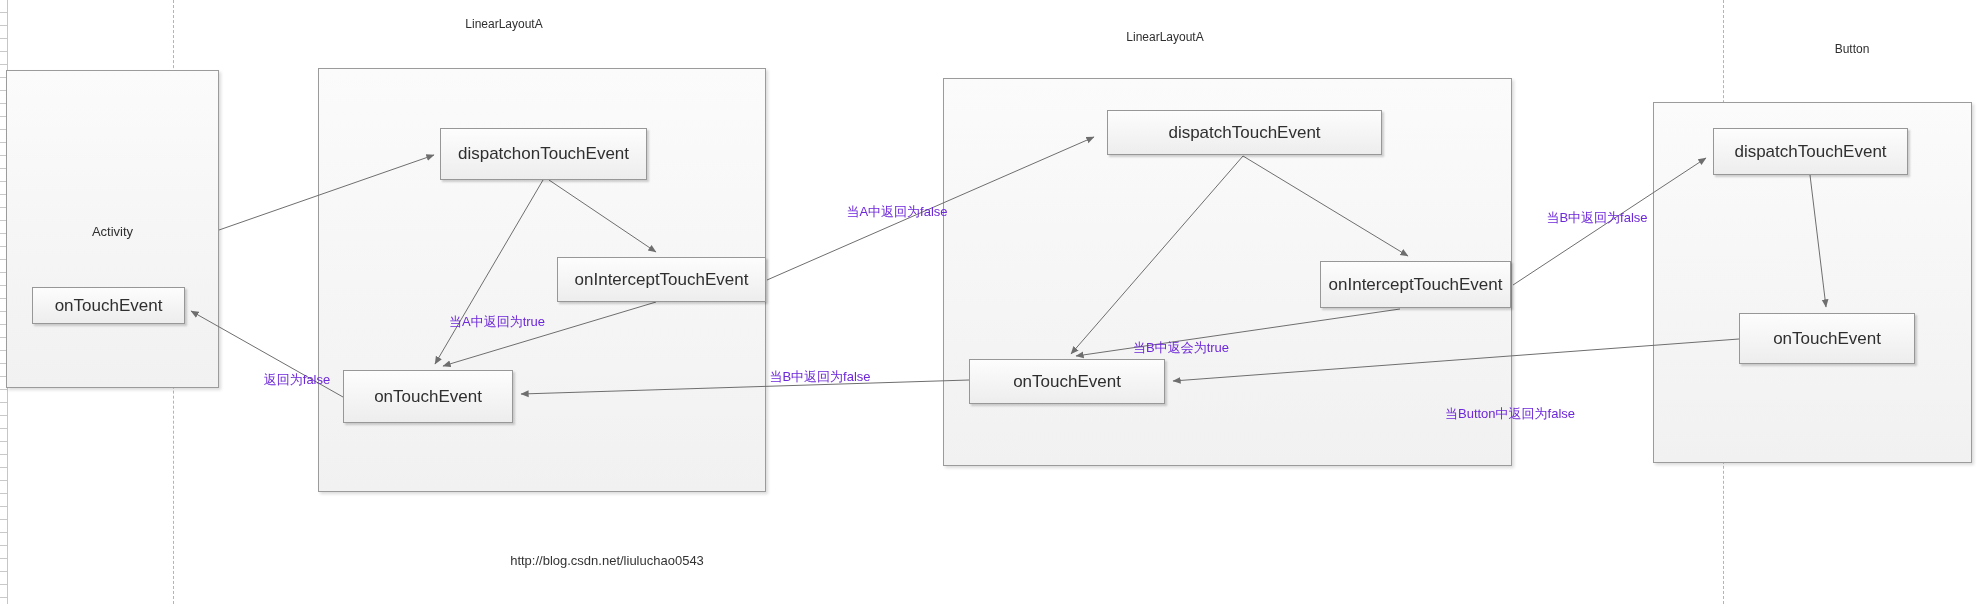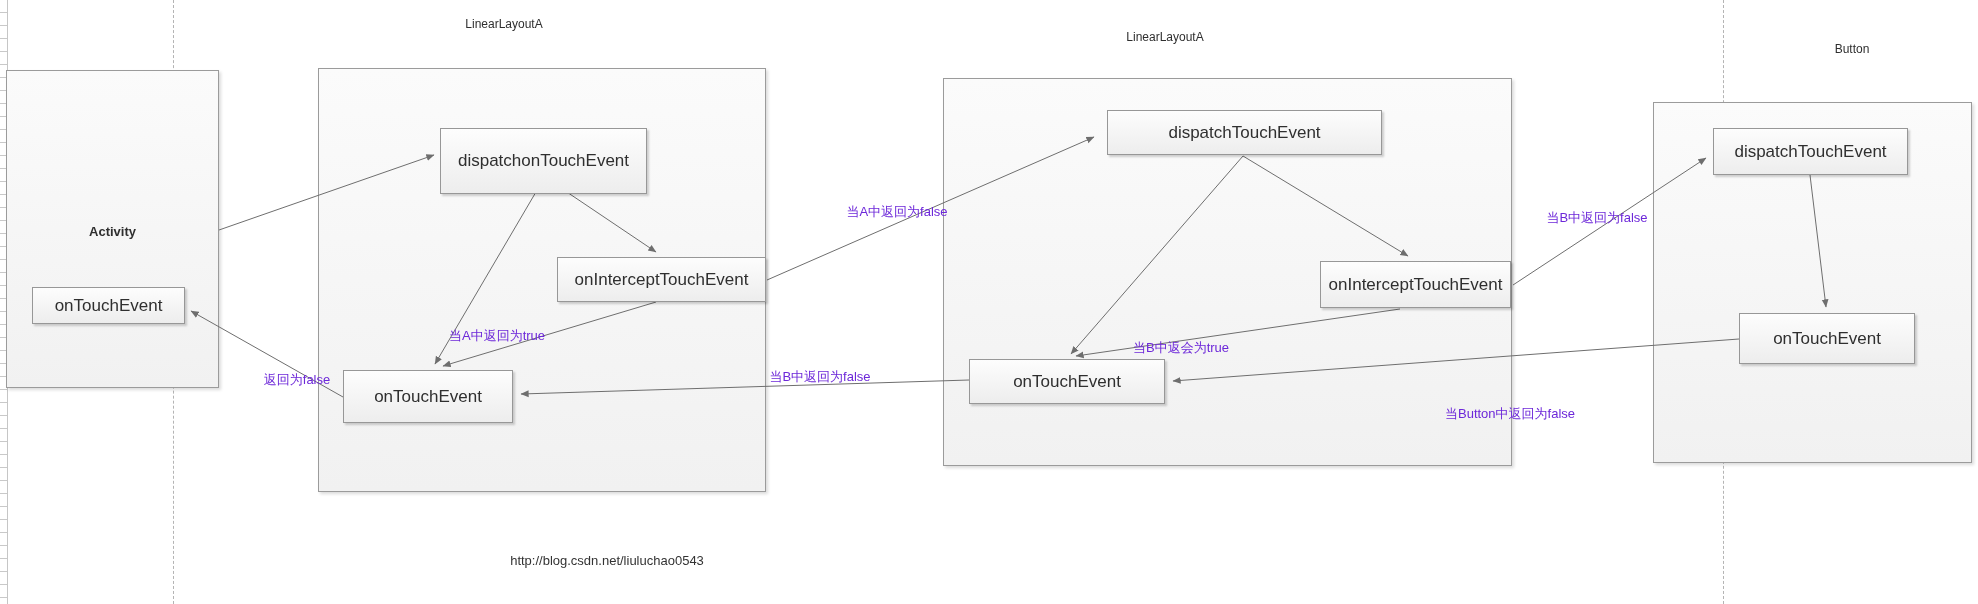--- a/index.html
+++ b/index.html
@@ -87,21 +87,21 @@
     <line x1="969" y1="380" x2="521" y2="394" marker-end="url(#arr)"></line>
     <line x1="1513" y1="285" x2="1706" y2="158" marker-end="url(#arr)"></line>
     <line x1="1810" y1="175" x2="1826" y2="307" marker-end="url(#arr)"></line>
     <line x1="1739" y1="339" x2="1173" y2="381" marker-end="url(#arr)"></line>
   </svg>
 
   <div class="node" style="left:32px;top:287px;width:153px;height:37px;">
     <span>onTouchEvent</span>
   </div>
 
-  <div class="node" style="left:440px;top:128px;width:207px;height:66px;">
+  <div class="node" style="left:440px;top:128px;width:207px;height:52px;">
     <span>dispatchonTouchEvent</span>
   </div>
   <div class="node" style="left:557px;top:257px;width:209px;height:45px;">
     <span>onInterceptTouchEvent</span>
   </div>
   <div class="node" style="left:343px;top:370px;width:170px;height:53px;">
     <span>onTouchEvent</span>
   </div>
 
   <div class="node" style="left:1107px;top:110px;width:275px;height:45px;">
@@ -114,27 +114,27 @@
     <span>onTouchEvent</span>
   </div>
 
   <div class="node" style="left:1713px;top:128px;width:195px;height:47px;">
     <span>dispatchTouchEvent</span>
   </div>
   <div class="node" style="left:1739px;top:313px;width:176px;height:51px;">
     <span>onTouchEvent</span>
   </div>
 
-  <div class="inside-title" style="left:6px;top:224px;width:213px;font-weight:bold;">Activity</div>
+  <div class="inside-title" style="left:6px;top:224px;width:213px;">Activity</div>
   <div class="shape-title" style="left:504px;top:17px;">LinearLayoutA</div>
   <div class="shape-title" style="left:1165px;top:30px;">LinearLayoutA</div>
   <div class="shape-title" style="left:1808px;top:42px;margin-left:44px;">Button</div>
 
   <div class="edge-label" style="left:297px;top:380px;">返回为false</div>
-  <div class="edge-label" style="left:497px;top:336px;">当A中返回为true</div>
+  <div class="edge-label" style="left:497px;top:322px;">当A中返回为true</div>
   <div class="edge-label" style="left:897px;top:212px;">当A中返回为false</div>
   <div class="edge-label" style="left:820px;top:377px;">当B中返回为false</div>
   <div class="edge-label" style="left:1181px;top:348px;">当B中返会为true</div>
   <div class="edge-label" style="left:1597px;top:218px;">当B中返回为false</div>
   <div class="edge-label" style="left:1510px;top:414px;">当Button中返回为false</div>
 
   <div class="url-label" style="left:607px;top:553px;text-align:center;">http://blog.csdn.net/liuluchao0543</div>
 
 </div>
 

